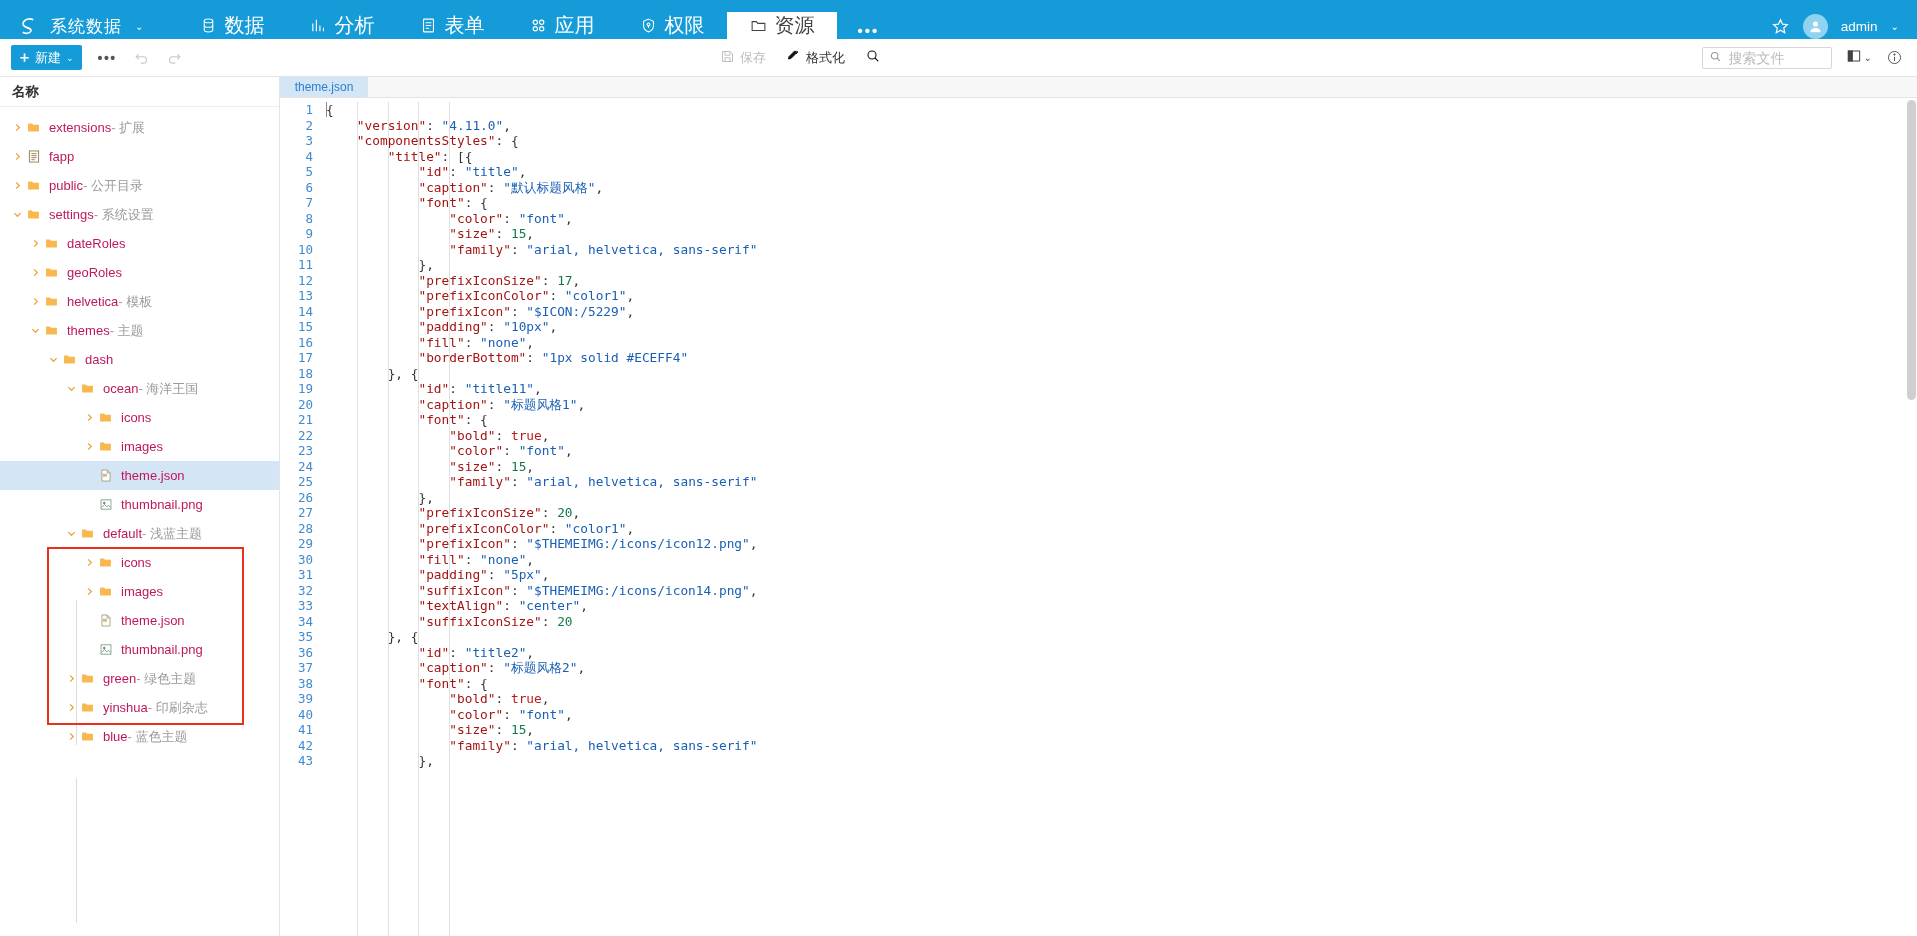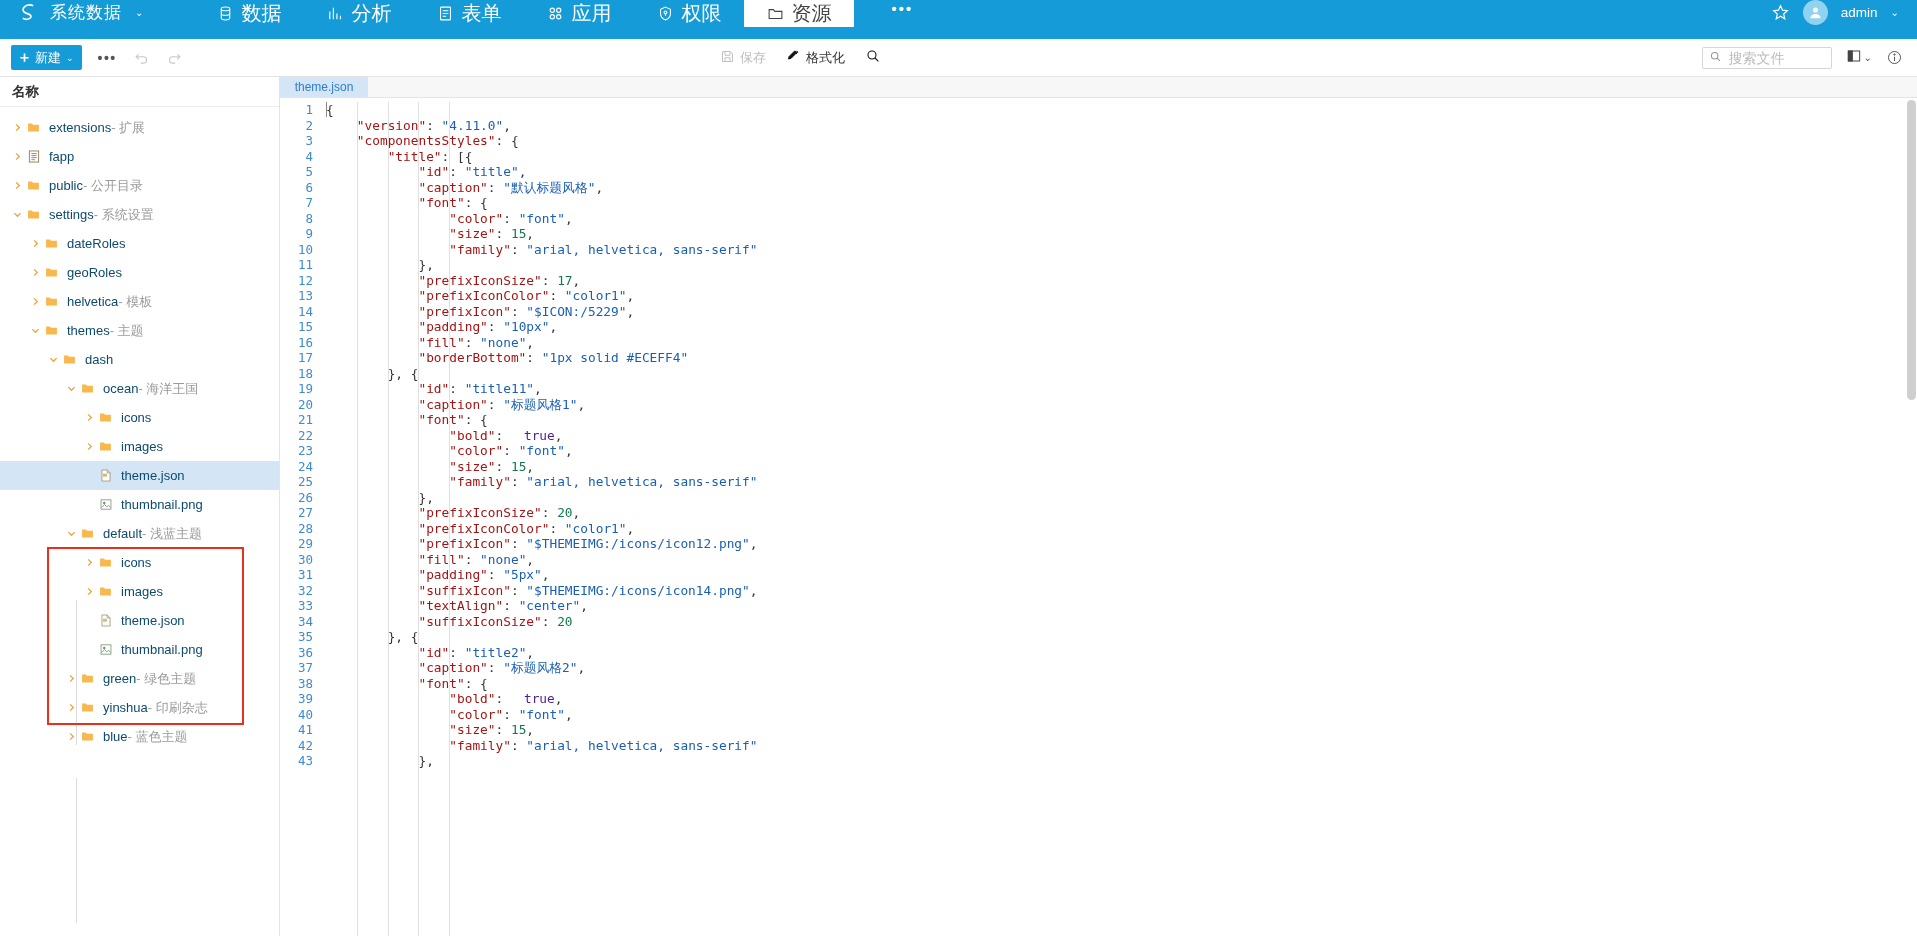--- a/index.html
+++ b/index.html
@@ -6,22 +6,22 @@
   html, body { margin:0; padding:0; }
   body {
     width:1917px; height:936px;
     font-family:"Liberation Sans","DejaVu Sans",sans-serif;
     font-size:13px; color:#333; background:#fff;
     overflow:hidden;
   }
 
   
   .topbar {
-    height:39px; background:#159bd7; display:flex; align-items:flex-start;
-    color:#fff; position:relative;gap:17px;
+    height:39px; background:#159bd7; display:flex; align-items:flex-end;
+    color:#fff; position:relative;
   }
   .brand { display:flex; align-items:center; padding:0 14px 0 16px; gap:9px; cursor:pointer; }
   .brand-logo { width:25px; height:25px; flex:none; }
   .brand-name { font-size:17px; letter-spacing:1px; white-space:nowrap; }
   .brand-caret { font-size:10px; opacity:.95; margin-left:4px; }
   .nav-tabs { display:flex; align-items:stretch; margin-left:20px; }
   .nav-tab {
     display:flex; align-items:center; gap:7px; padding:0 23px;
     font-size:20px; cursor:pointer; white-space:nowrap; color:#fff;
   }
@@ -76,21 +76,21 @@
     font-size:13.5px; font-weight:bold; color:#333; border-bottom:1px solid #ededed;
   }
   .tree { padding-top:6px; position:relative; }
   .node {
     height:29px; display:flex; align-items:center; font-size:13px; cursor:pointer; position:relative;
   }
   .node.selected { background:#d4e5f5; }
   .twisty { width:14px; flex:none; display:flex; align-items:center; justify-content:center; color:#e8a33d; font-size:11px; }
   .twisty.empty { visibility:hidden; }
   .nicon { width:19px; flex:none; display:flex; align-items:center; justify-content:center; margin-right:6px; }
-  .nlabel { color:#0c4a6e; white-space:nowrap; }
+  .nlabel { color:#be185d; white-space:nowrap; }
   .nalias { color:#9a9a9a; }
   .redbox {
     position:absolute; left:47px; top:470px; width:197px; height:178px;
     border:2px solid #e8301c; pointer-events:none; z-index:5;
   }
   .guide { position:absolute; width:1px; background:#dcdcdc; }
 
   
   .editor { flex:1; display:flex; flex-direction:column; min-width:0; background:#fff; }
   .tabbar { height:21px; background:#f7f7f7; border-bottom:1px solid #e4e4e4; display:flex; align-items:stretch; }
@@ -106,21 +106,21 @@
   }
   .gline { height:15.5px; line-height:15.5px; }
   .code {
     flex:1; padding-top:4px; padding-left:4px; position:relative; min-width:0;
     font-family:"DejaVu Sans Mono","Liberation Mono",monospace; font-size:12.8px;
   }
   .cline { height:15.5px; line-height:15.5px; white-space:pre; }
   .k  { color:#a31515; }
   .s  { color:#1a5fb4; }
   .n  { color:#0f7a49; }
-  .b  { color:#4c1d95;margin-left:13px; }
+  .b  { color:#b91c1c; }
   .p  { color:#333; }
   .indent-guides { position:absolute; top:4px; left:4px; bottom:0; pointer-events:none; }
   .ig { position:absolute; top:0; bottom:0; width:1px; background:#e0e0e0; }
   .cursor-line { position:absolute; left:4px; top:4px; width:1px; height:15px; background:#888; }
   .scrollbar {
     position:absolute; right:0; top:0; width:11px; bottom:0; background:transparent;
   }
   .scroll-thumb { position:absolute; right:1px; top:2px; width:9px; height:300px; background:#cfcfcf; border-radius:5px; }
 </style>
 </head>

